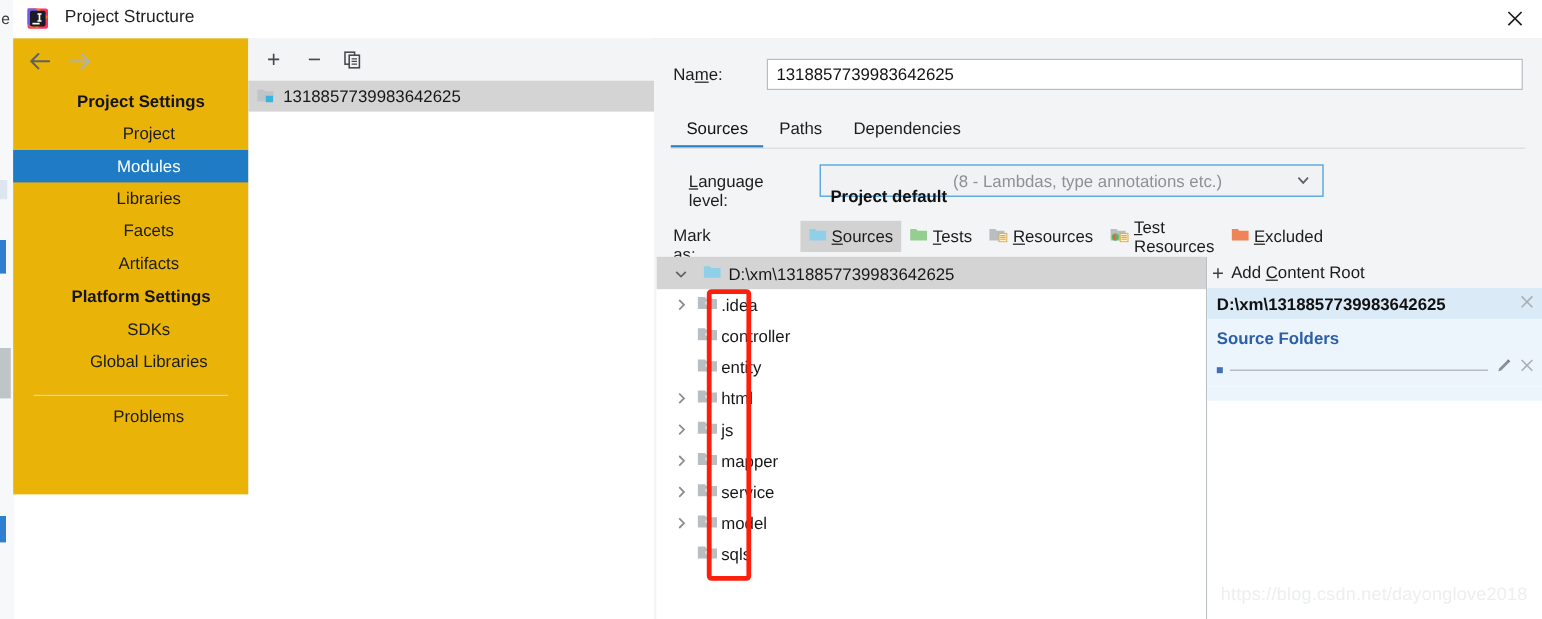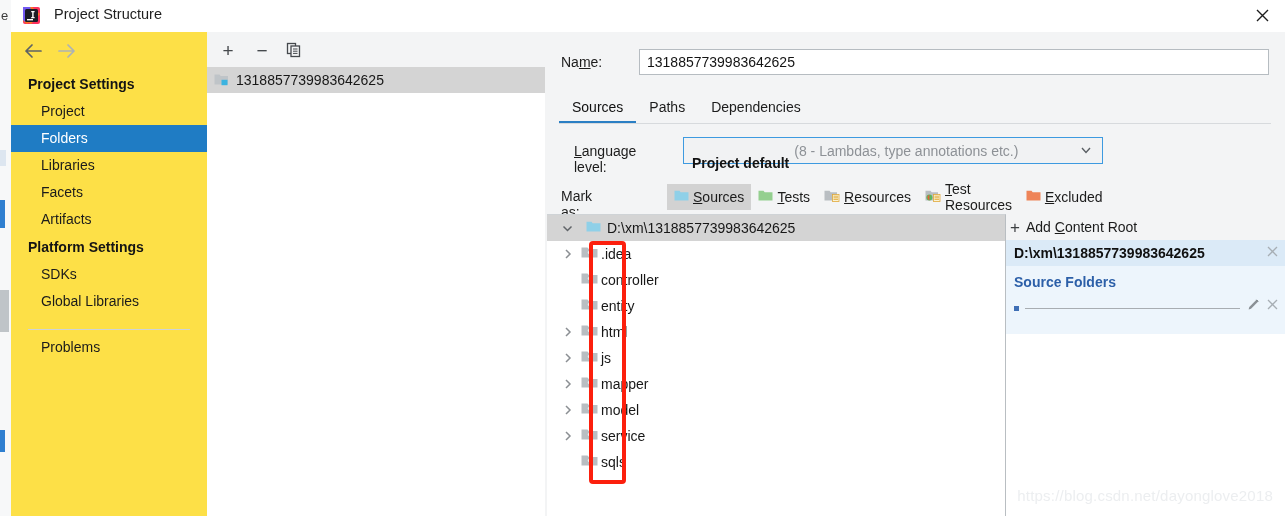--- a/index.html
+++ b/index.html
@@ -26,22 +26,22 @@
   
   .titlebar{position:absolute;left:0;top:0;width:1274px;height:32px;background:#ffffff;
     border-bottom:1px solid #e3e6e8;}
   .title-icon{position:absolute;left:11px;top:6px;width:19px;height:19px;}
   .title-text{position:absolute;left:43px;top:6px;font-size:14.5px;color:#1f1f1f;}
   .close-btn{position:absolute;right:0;top:0;width:46px;height:31px;display:flex;
     align-items:center;justify-content:center;}
   .close-btn svg{display:block;}
 
   
-  .nav{position:absolute;left:0;top:32px;width:196px;height:484px;background:#fde047;
-    border-right:1px solid #c5cbd0;}
+  .nav{position:absolute;left:0;top:32px;width:196px;height:380px;background:#eab308;
+    border-right:1px solid #c5cbd0;text-align:center;}
   .nav-toolbar{height:38px;position:relative;}
   .arrow-back,.arrow-fwd{position:absolute;top:9px;width:22px;height:20px;}
   .arrow-back{left:12px;}
   .arrow-fwd{left:44px;}
 
   .nav-group{font-weight:bold;font-size:14px;color:#141414;padding:6px 0 6px 17px;}
   .nav-item{height:27px;line-height:27px;padding-left:30px;font-size:14px;color:#1b1b1b;}
   .nav-item.selected{background:#1f7cc4;color:#ffffff;}
   .nav-sep{margin:14px 17px 0 17px;height:1px;background:#cdd3d8;}
 
@@ -168,21 +168,21 @@
         </span>
         <span class="arrow-fwd">
           <svg width="22" height="20" viewBox="0 0 22 20">
             <path d="M4 10 H19 M19 10 L13 4 M19 10 L13 16" stroke="#adb2b6" stroke-width="1.7" fill="none" stroke-linecap="round"></path>
           </svg>
         </span>
       </div>
 
       <div class="nav-group">Project Settings</div>
       <div class="nav-item">Project</div>
-      <div class="nav-item selected">Folders</div>
+      <div class="nav-item selected">Modules</div>
       <div class="nav-item">Libraries</div>
       <div class="nav-item">Facets</div>
       <div class="nav-item">Artifacts</div>
 
       <div class="nav-group">Platform Settings</div>
       <div class="nav-item">SDKs</div>
       <div class="nav-item">Global Libraries</div>
 
       <div class="nav-sep"></div>
       <div class="nav-item" style="margin-top:4px;">Problems</div>
@@ -398,36 +398,36 @@
             <svg width="12" height="12" viewBox="0 0 12 12">
                 <path d="M4 2 L8 6 L4 10" stroke="#8b8f93" stroke-width="1.5" fill="none"></path>
               </svg>
           </span>
           <span class="ico">
             <svg width="17" height="13" viewBox="0 0 17 13">
                 <path d="M0.5 1.5 h6 l1.3 1.6 h8.7 v8.4 h-16 z" fill="#b9bec2"></path>
                 <circle cx="8.5" cy="6.5" r="1.7" fill="#eef0f1"></circle>
               </svg>
           </span>
+          <span class="fname">service</span>
+        </div>
+
+        <div class="tree-row">
+          <span class="tw" style="margin-left:8px;">
+            <svg width="12" height="12" viewBox="0 0 12 12">
+                <path d="M4 2 L8 6 L4 10" stroke="#8b8f93" stroke-width="1.5" fill="none"></path>
+              </svg>
+          </span>
+          <span class="ico">
+            <svg width="17" height="13" viewBox="0 0 17 13">
+                <path d="M0.5 1.5 h6 l1.3 1.6 h8.7 v8.4 h-16 z" fill="#b9bec2"></path>
+                <circle cx="8.5" cy="6.5" r="1.7" fill="#eef0f1"></circle>
+              </svg>
+          </span>
           <span class="fname">model</span>
-        </div>
-
-        <div class="tree-row">
-          <span class="tw" style="margin-left:8px;">
-            <svg width="12" height="12" viewBox="0 0 12 12">
-                <path d="M4 2 L8 6 L4 10" stroke="#8b8f93" stroke-width="1.5" fill="none"></path>
-              </svg>
-          </span>
-          <span class="ico">
-            <svg width="17" height="13" viewBox="0 0 17 13">
-                <path d="M0.5 1.5 h6 l1.3 1.6 h8.7 v8.4 h-16 z" fill="#b9bec2"></path>
-                <circle cx="8.5" cy="6.5" r="1.7" fill="#eef0f1"></circle>
-              </svg>
-          </span>
-          <span class="fname">service</span>
         </div>
 
         <div class="tree-row">
           <span class="tw" style="margin-left:8px;"></span>
           <span class="ico">
             <svg width="17" height="13" viewBox="0 0 17 13">
                 <path d="M0.5 1.5 h6 l1.3 1.6 h8.7 v8.4 h-16 z" fill="#b9bec2"></path>
                 <circle cx="8.5" cy="6.5" r="1.7" fill="#eef0f1"></circle>
               </svg>
           </span>

